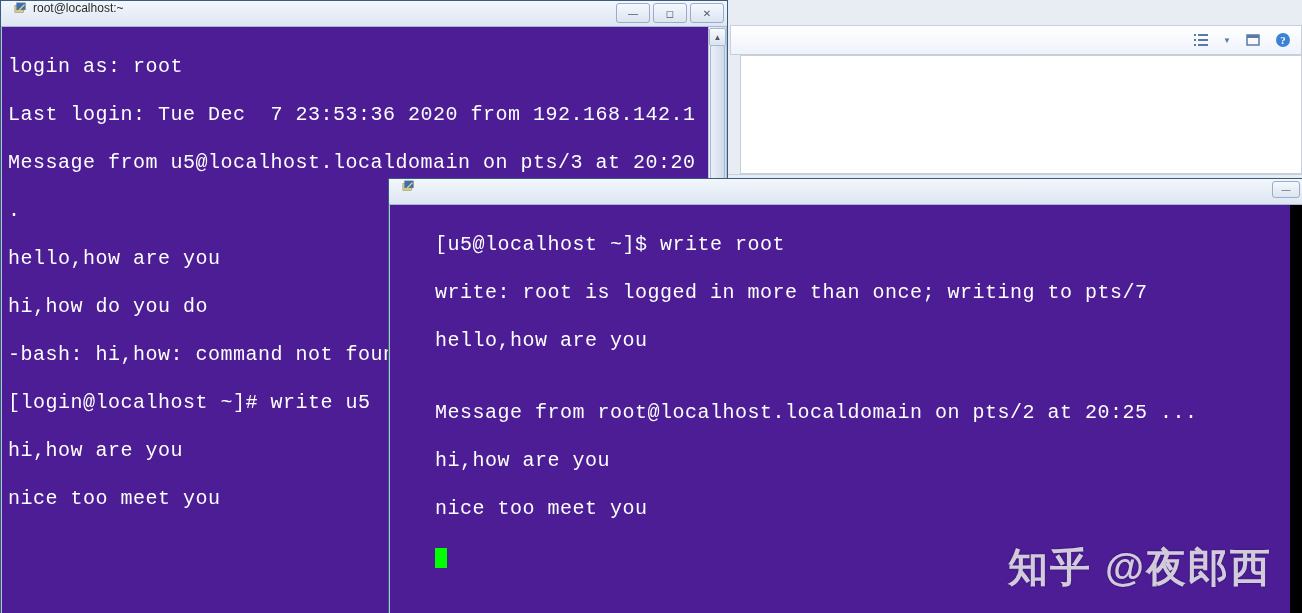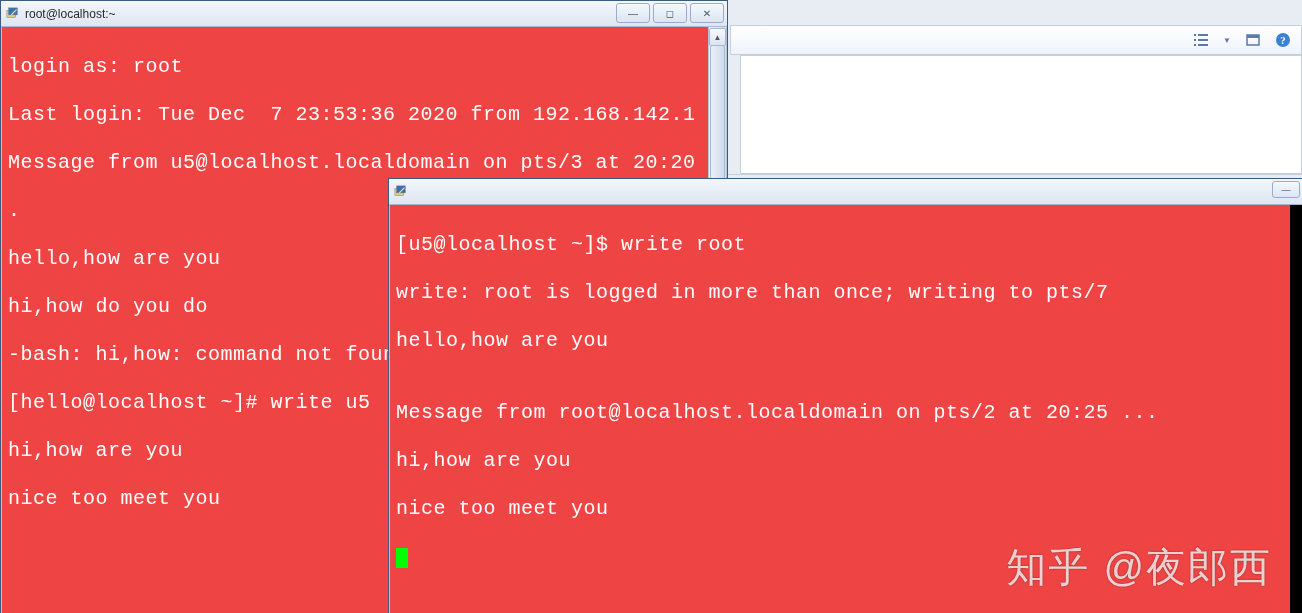--- a/index.html
+++ b/index.html
@@ -53,24 +53,24 @@
     box-shadow: 0 0 0 1px #afc2da inset;
   }
   .putty1 { left:0; top:0; width:726px; height:613px; }
   .putty2 { left:388px; top:178px; width:914px; height:435px; z-index:5;}
 
   .titlebar {
     height: 25px;
     background: linear-gradient(#f3f7fc, #dde6f2);
     border-bottom: 1px solid #a8b8cf;
     display: flex;
-    align-items: center;
+    align-items: flex-start;
     font-size: 12px;
     color: #2b2b2b;
-    padding-left: 4px;
+    padding-left: 12px;
   }
   .titlebar .app-icon {
     width:16px; height:16px; margin-right:4px;
     display:flex; align-items:center; justify-content:center;
   }
   .titlebar .app-icon svg { width:14px; height:14px; }
   .titlebar .title { flex:1; white-space:nowrap; overflow:hidden; }
   .win-controls {
     display:flex; height:100%; margin-left:auto;
   }
@@ -81,21 +81,21 @@
     border-radius:3px;
     display:flex; align-items:center; justify-content:center;
     font-size:10px; color:#556;
   }
   .win-btn.close { }
   .small-controls .win-btn { width:26px; height:15px; font-size:9px; }
 
   .term-area {
     position:absolute;
     left:1px; right:1px; top:26px; bottom:1px;
-    background:#ef4444;
+    background:#4c1d95;
     overflow:hidden;
   }
   .putty1 .term-area { right:18px; }
   .scrollbar {
     position:absolute; top:26px; right:1px; bottom:1px; width:17px;
     background: linear-gradient(to right,#eef2f8,#d7dfeb);
     border-left:1px solid #b7c3d6;
   }
   .scroll-btn {
     width:15px; height:16px; margin:1px auto;
@@ -127,21 +127,21 @@
     width:12px; height:20px;
     background:#00ff00;
     vertical-align:text-bottom;
     margin-top:2px;
   }
 
   .watermark {
     position:absolute;
     right:30px; bottom:18px;
     font-size:40px;
-    font-weight:400;
+    font-weight:700;
     color:rgba(255,255,255,0.78);
     letter-spacing:2px;
     z-index:20;
     font-family: "Microsoft YaHei","PingFang SC",sans-serif;
     text-shadow:0 0 2px rgba(0,0,0,0.4);
   }
 </style>
 </head>
 <body>
 
@@ -193,21 +193,21 @@
     </div>
     <div class="term-area">
       <div class="term">
 <span class="line">login as: root</span>
 <span class="line">Last login: Tue Dec  7 23:53:36 2020 from 192.168.142.1</span>
 <span class="line">Message from u5@localhost.localdomain on pts/3 at 20:20 ..</span>
 <span class="line">.</span>
 <span class="line">hello,how are you</span>
 <span class="line">hi,how do you do</span>
 <span class="line">-bash: hi,how: command not found</span>
-<span class="line">[hello@localhost ~]# write u5</span>
+<span class="line">[login@localhost ~]# write u5</span>
 <span class="line">hi,how are you</span>
 <span class="line">nice too meet you</span>
 
       </div>
     </div>
     <div class="scrollbar">
       <div class="scroll-btn">▲</div>
       <div class="scroll-track">
         <div class="scroll-thumb"></div>
       </div>
@@ -221,21 +221,21 @@
         <svg viewBox="0 0 16 16">
             <rect x="1" y="4" width="10" height="8" fill="#d8d080" stroke="#777" stroke-width="0.5"></rect>
             <rect x="3" y="1" width="10" height="8" fill="#3a6fb7" stroke="#777" stroke-width="0.5"></rect>
             <polyline points="6,9 12,3" stroke="#ffe05a" stroke-width="1.5" fill="none"></polyline>
           </svg>
       </span>
       <div class="win-controls small-controls">
         <div class="win-btn">—</div>
       </div>
     </div>
-    <div class="term-area" style="right:13px;">
+    <div class="term-area" style="right:13px;padding-left:39px;">
       <div class="term">
 <span class="line">[u5@localhost ~]$ write root</span>
 <span class="line">write: root is logged in more than once; writing to pts/7</span>
 <span class="line">hello,how are you</span>
 <span class="line"></span>
 <span class="line">Message from root@localhost.localdomain on pts/2 at 20:25 ...</span>
 <span class="line">hi,how are you</span>
 <span class="line">nice too meet you</span>
 <span class="line"><span class="cursor-solid"></span></span>
       </div>

